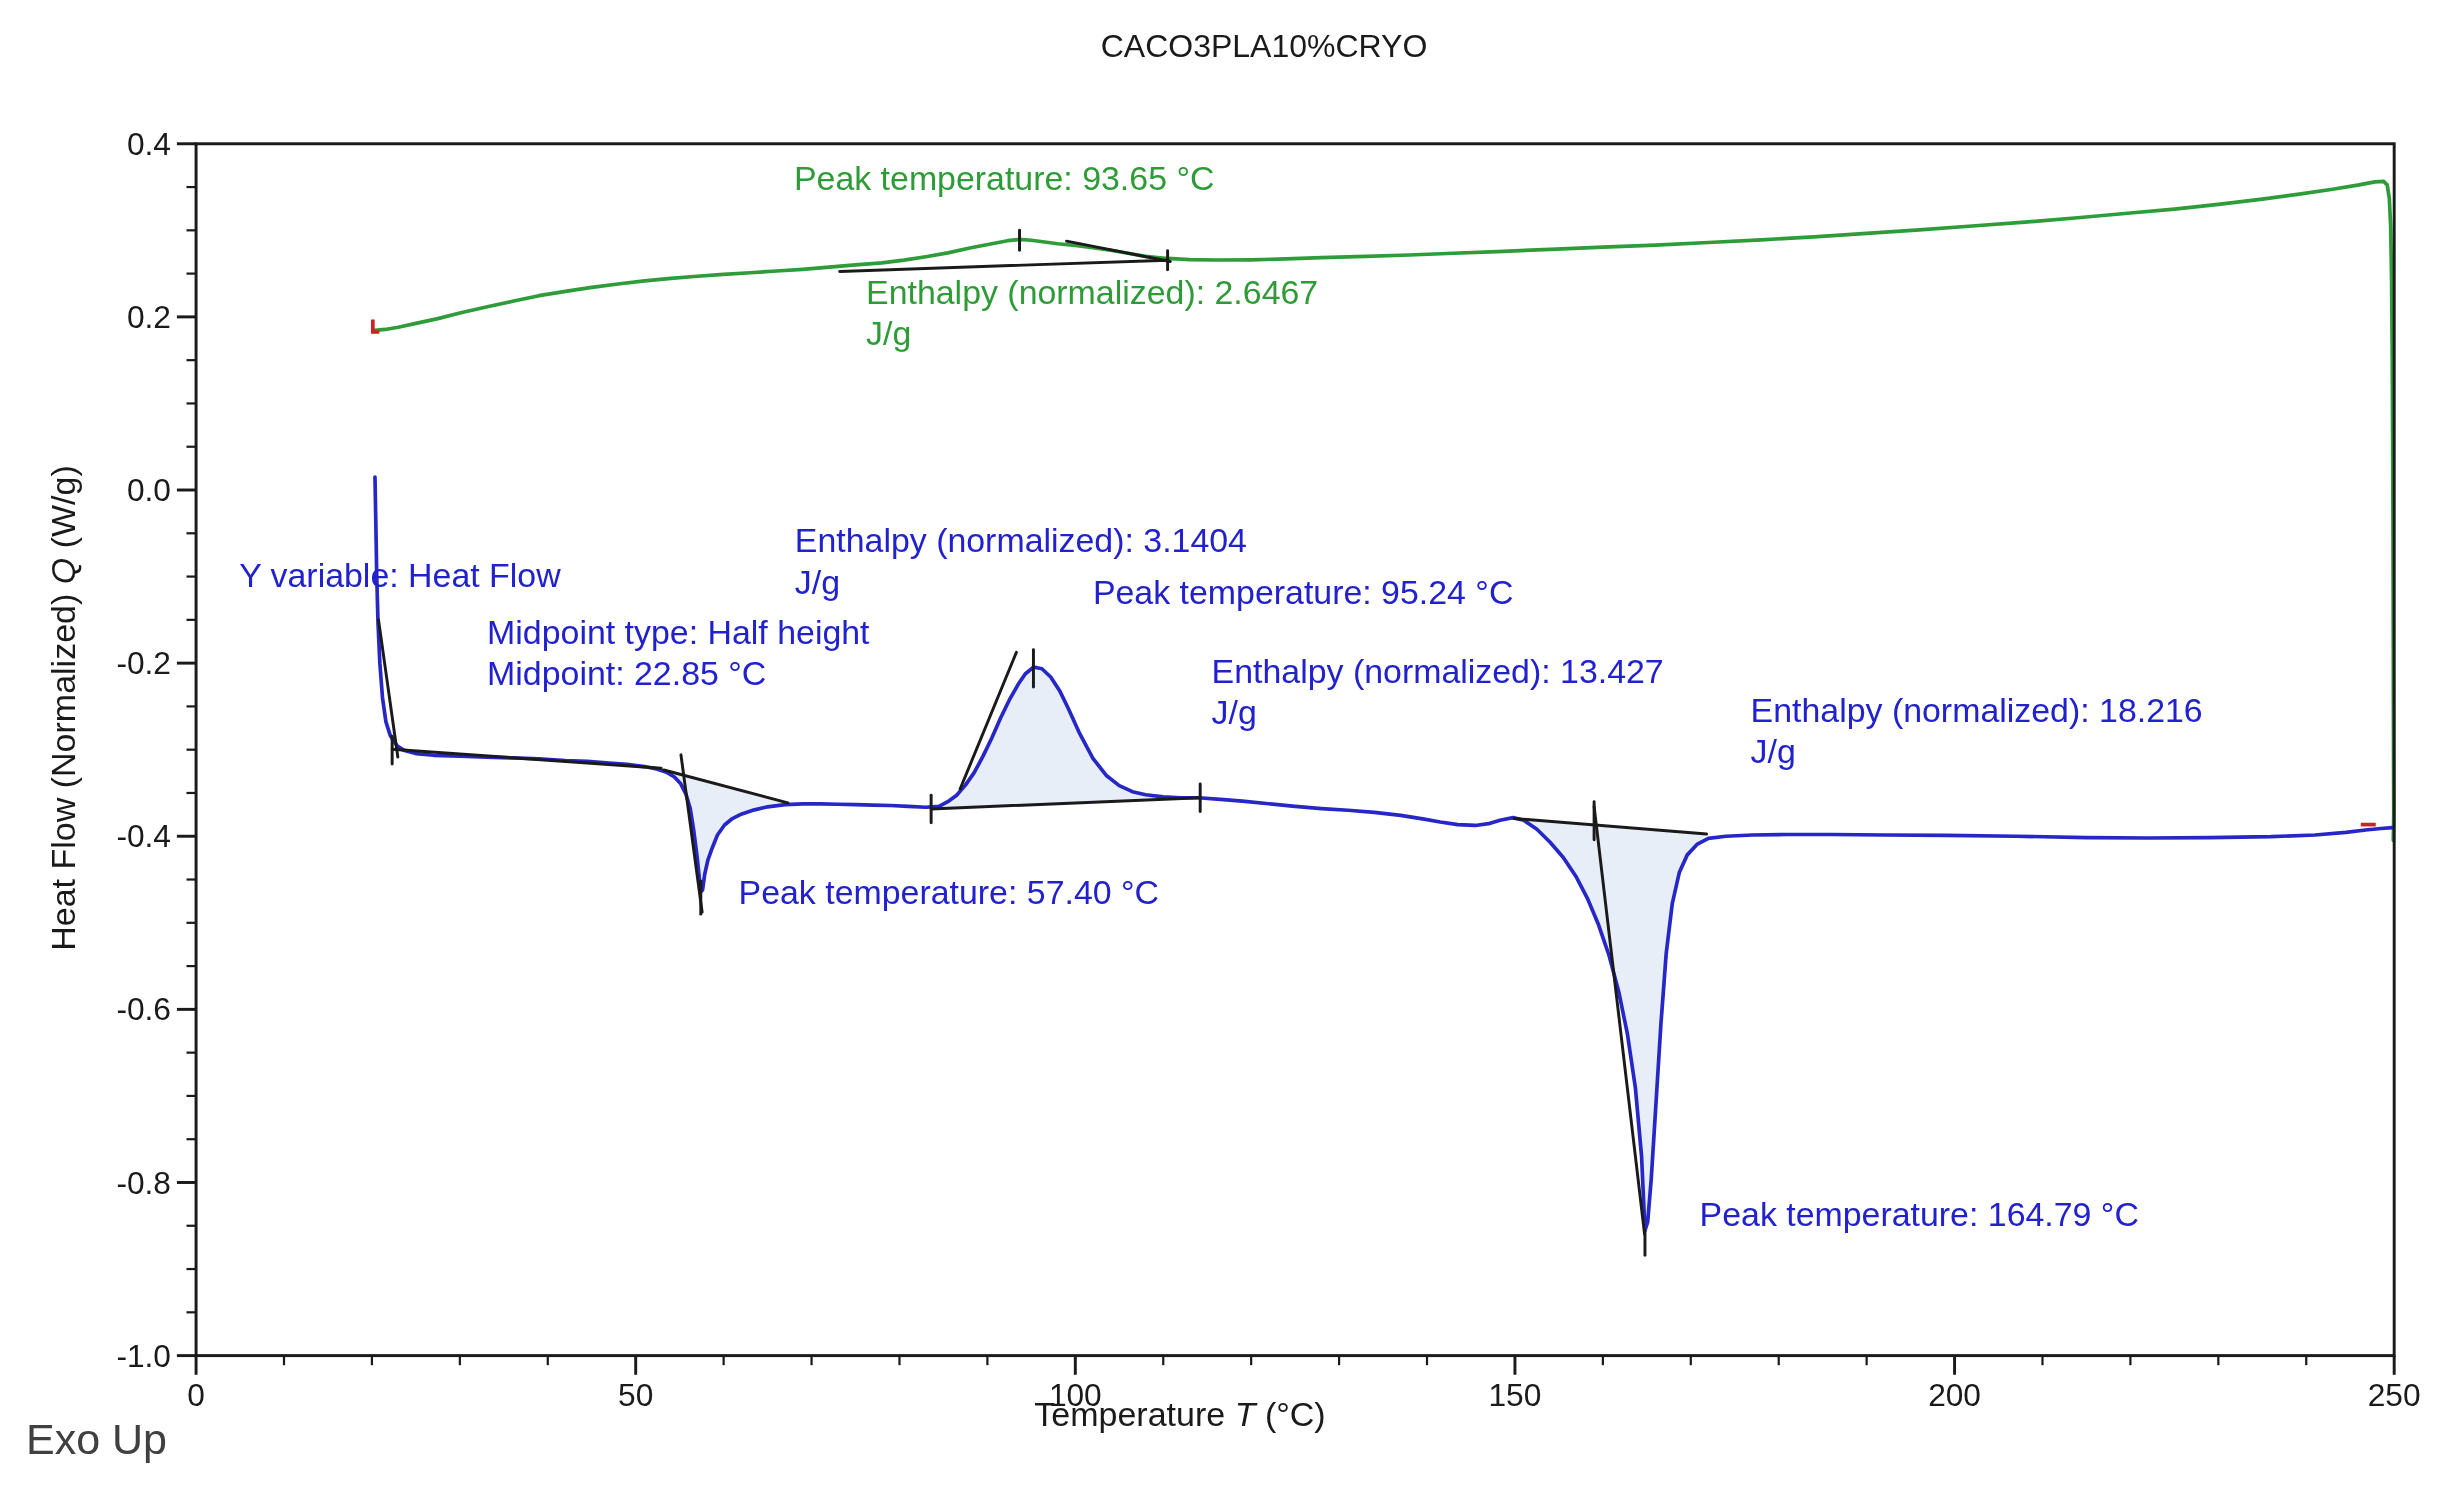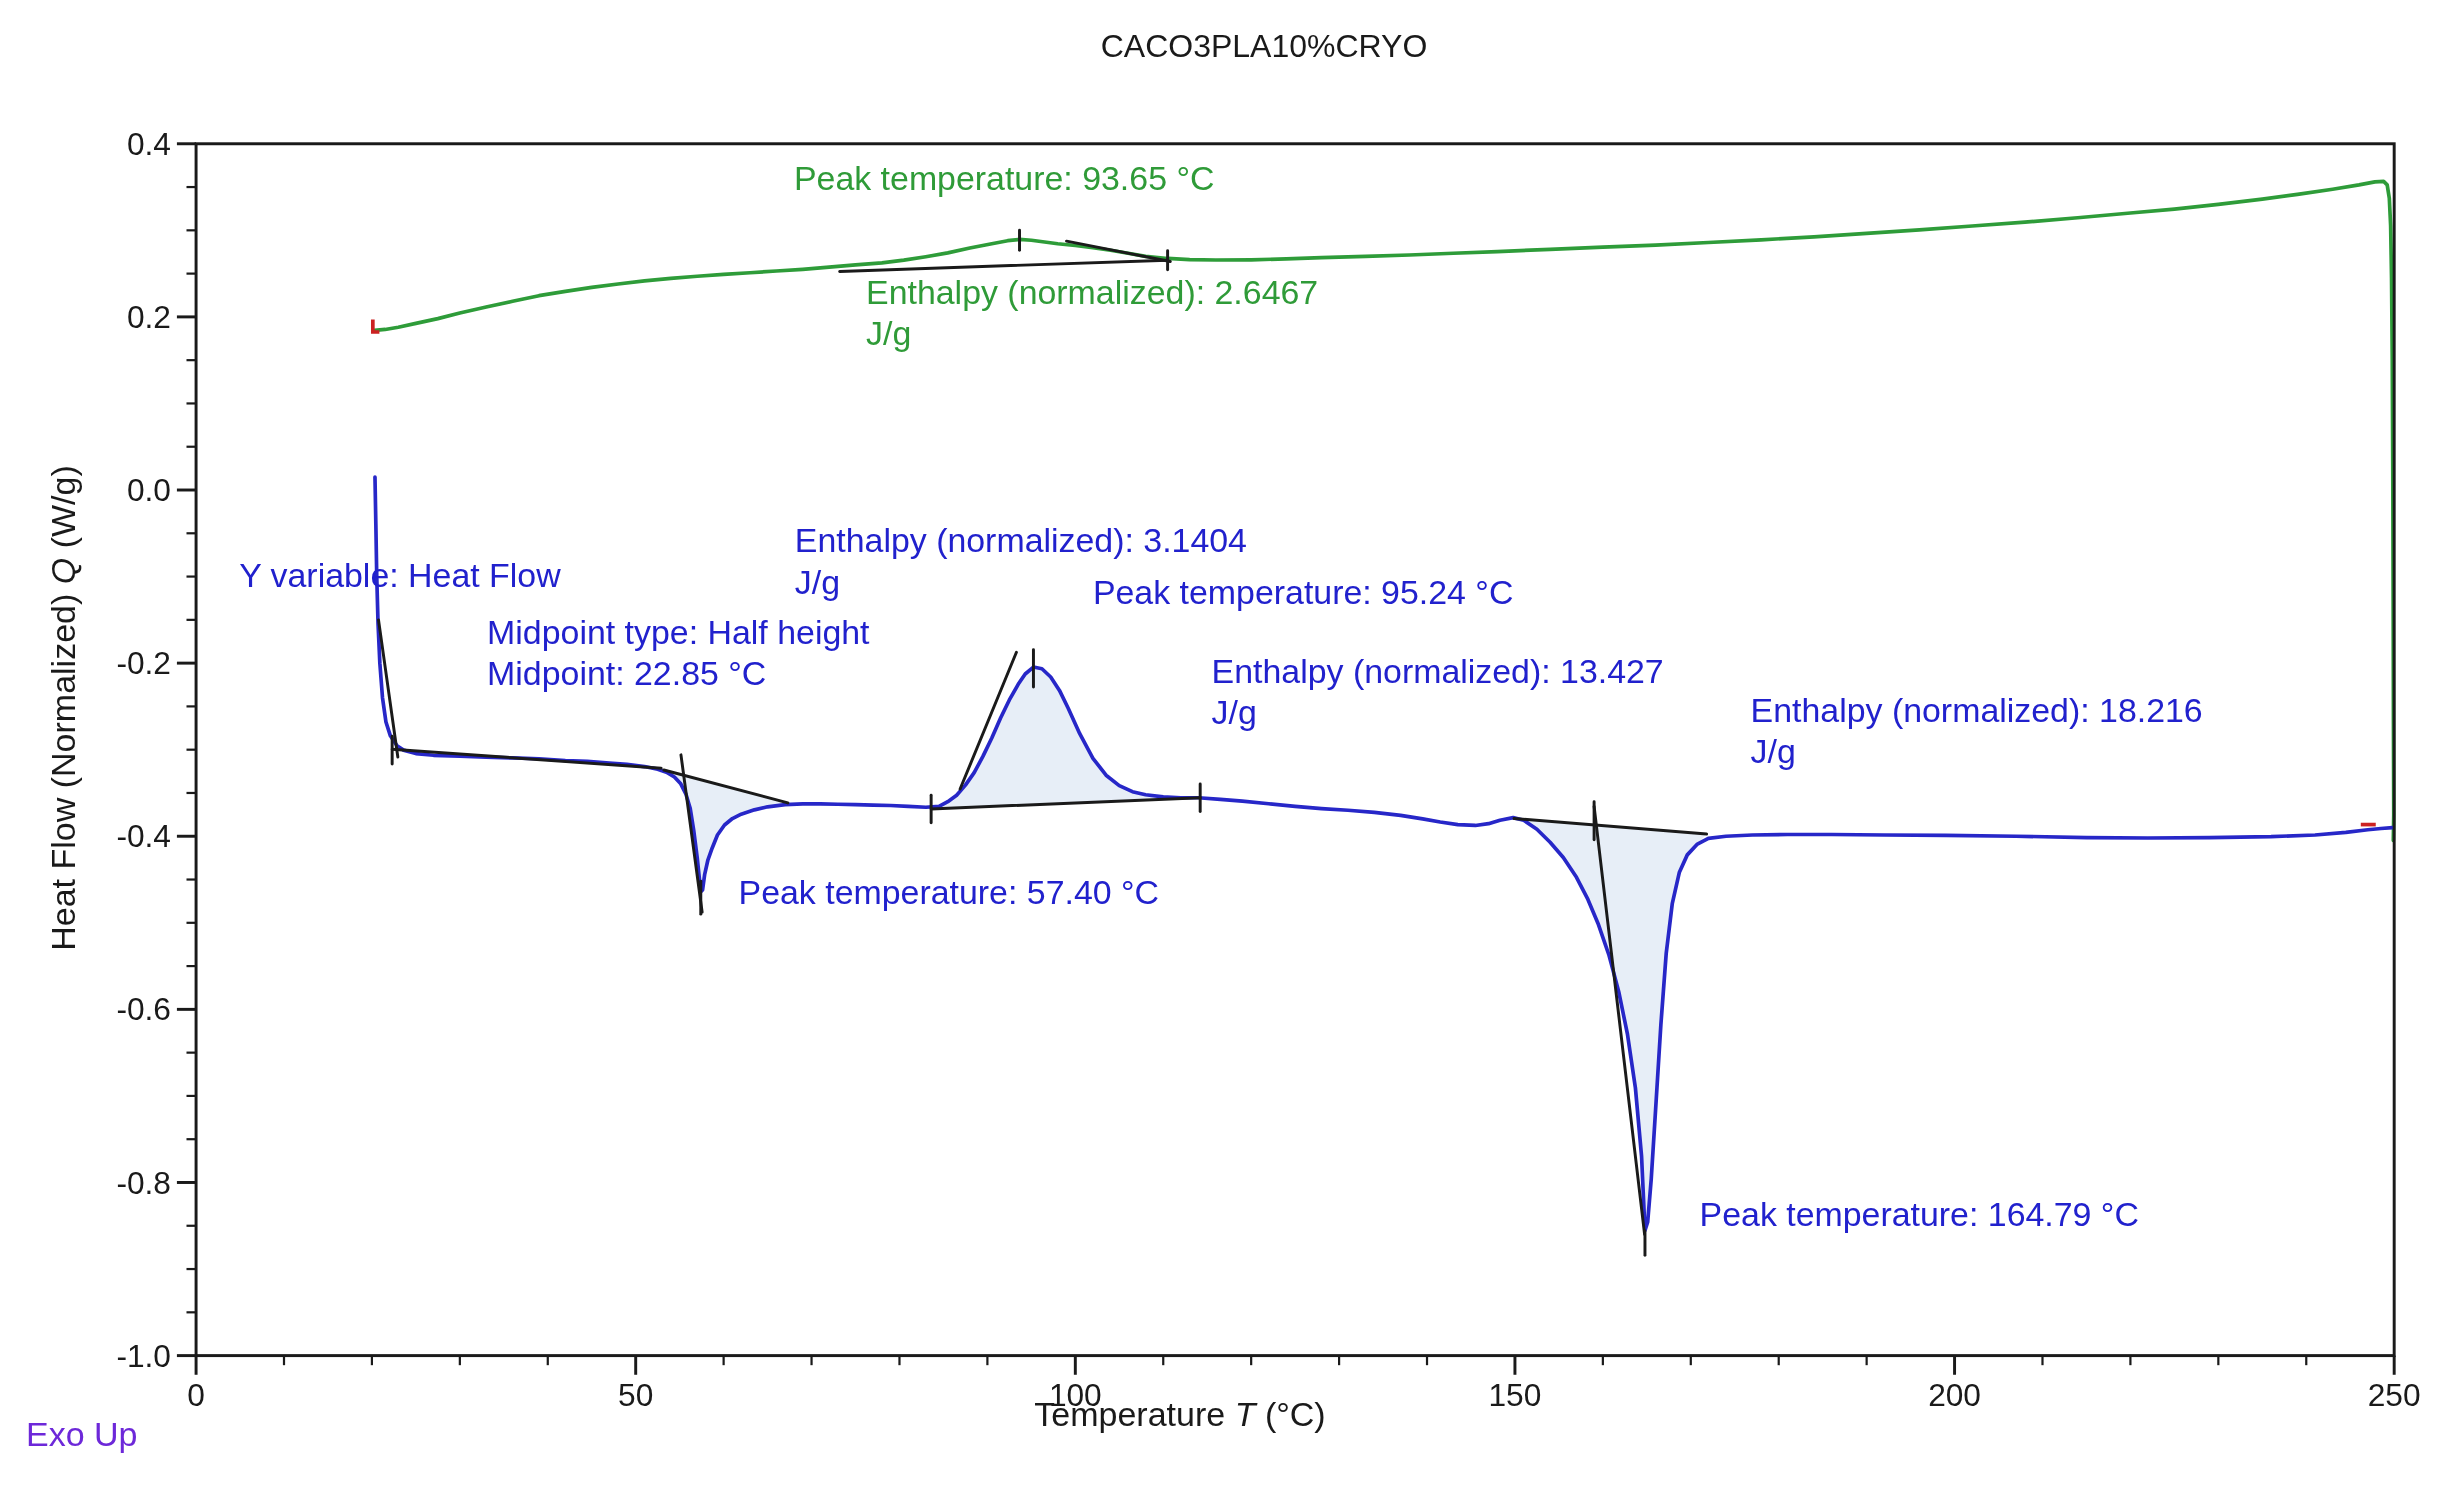--- a/index.html
+++ b/index.html
@@ -2,21 +2,21 @@
 <html style="font-size:11.8px"><head>
 <meta charset="utf-8">
 <style>
   html,body{margin:0;padding:0;background:#ffffff;}
   body{width:2462px;height:1492px;position:relative;font-family:"Liberation Sans",sans-serif;overflow:hidden;}
   #chart-title{position:absolute;top:28px;left:1264px;transform:translateX(-50%);font-size:32px;color:#1a1a1a;white-space:nowrap;}
   #plot{position:absolute;left:0;top:0;}
   .axis-title{position:absolute;color:#1a1a1a;font-size:34px;white-space:nowrap;}
   #x-axis-title{left:1180px;top:1395px;transform:translateX(-50%);}
   #y-axis-title{left:63px;top:708px;transform:translate(-50%,-50%) rotate(-90deg);}
-  #exo-up{position:absolute;left:26px;top:1415px;font-size:34px;color:#6d28d9;}
+  #exo-up{position:absolute;left:26px;top:1415px;font-size:43px;color:#404040;}
   i{font-style:italic;}
 </style>
 </head>
 <body>
 
 <div id="chart-title">CACO3PLA10%CRYO</div>
 
 <svg id="plot" width="2462" height="1492" viewBox="0 0 3340 2024" xmlns="http://www.w3.org/2000/svg">
     <g>
       <polygon points="904.1,1047.5 914.9,1054.0 923.2,1062.8 930.4,1076.9 936.4,1096.9 941.1,1126.2 945.9,1163.8 948.9,1193.1 950.7,1209.6 953.1,1207.2 956.0,1186.1 960.2,1167.3 966.2,1150.3 973.3,1132.7 982.9,1119.2 993.6,1110.4 1005.5,1104.5 1023.4,1098.6 1041.3,1094.5 1065.2,1091.6 1068.8,1089.2 900.6,1044.6" fill="#e7eef7" stroke="none"></polygon>

